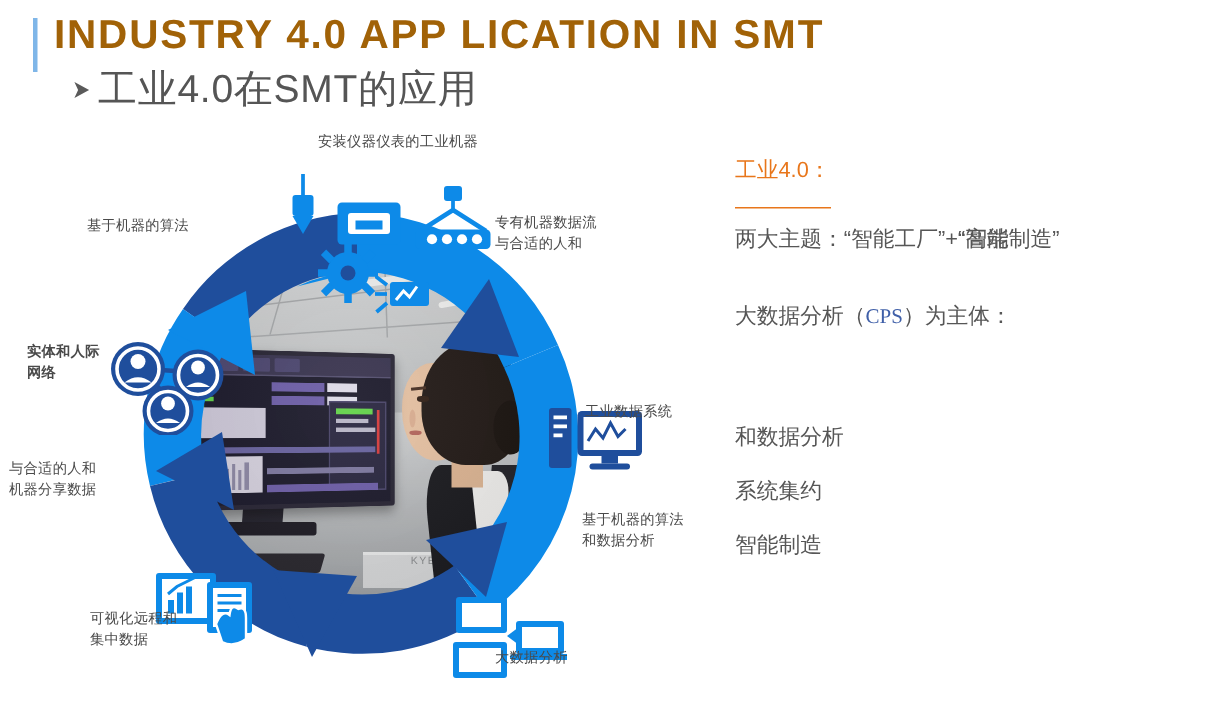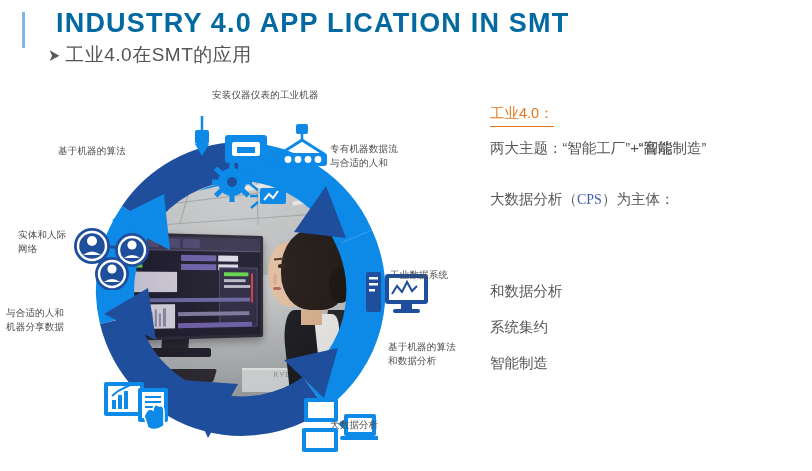--- a/index.html
+++ b/index.html
@@ -12,34 +12,34 @@
     position:relative;
   }
   .slide{position:absolute;inset:0;}
 
   
   .accent-bar{
     position:absolute;left:22px;top:12px;width:3px;height:36px;
     background:#7fb6e8;
   }
   .title-main{
-    position:absolute;left:56px;top:8px;
+    position:absolute;left:36px;top:8px;
     font-size:27px;font-weight:bold;letter-spacing:1.2px;
-    color:#0369a1;white-space:nowrap;
+    color:#a16207;white-space:nowrap;
   }
   .title-sub-wrap{
     position:absolute;left:47px;top:42px;
     display:flex;align-items:center;gap:4px;
   }
   .chev{
     color:#5a5a5a;font-size:17px;font-weight:bold;line-height:1;
     transform:scaleX(.85);
   }
   .title-sub{
-    font-size:19px;color:#555;letter-spacing:.5px;white-space:nowrap;
+    font-size:26px;color:#555;letter-spacing:.5px;white-space:nowrap;
   }
 
   
   .diagram{
     position:absolute;left:8px;top:88px;width:470px;height:372px;
   }
   .ring-wrap{
     position:absolute;left:70px;top:40px;width:320px;height:320px;
   }
   
@@ -170,21 +170,21 @@
   .icon{position:absolute;}
   .lbl{
     position:absolute;font-size:9.5px;color:#4a4a4a;line-height:1.45;
     white-space:pre-line;letter-spacing:.2px;
   }
 
   
   .rtext{position:absolute;left:490px;top:104px;width:318px;}
   .r-head{
     font-size:14.5px;color:#E8761B;margin-bottom:12px;
-    display:inline-block;border-bottom:1px solid #E8761B;padding-bottom:3px;
+    display:inline-block;border-bottom:1px solid #E8761B;padding-bottom:15px;
   }
   .r-line{font-size:14.5px;color:#565656;margin-bottom:11px;line-height:1.35;}
   .r-line .cps{color:#3f5fa8;font-family:"Liberation Serif",serif;font-size:14px;}
   .r-gap{height:20px;}
   .r-list{position:absolute;left:490px;top:282px;width:300px;}
   .r-item{font-size:14.5px;color:#565656;margin-bottom:17px;}
   .overlap{position:relative;display:inline-block;}
   .overlap .ov-a{position:absolute;left:0;top:0;white-space:nowrap;}
   .overlap .ov-b{position:relative;white-space:nowrap;}
 </style>
@@ -423,24 +423,26 @@
       </svg>
 
     </div>
 
     <div class="lbl" style="left:204px;top:0px;">安装仪器仪表的工业机器</div>
     <div class="lbl" style="left:322px;top:54px;">专有机器数据流
 与合适的人和</div>
     <div class="lbl" style="left:382px;top:180px;">工业数据系统</div>
     <div class="lbl" style="left:380px;top:252px;">基于机器的算法
 和数据分析</div>
-    <div class="lbl" style="left:322px;top:330px;">大数据分析</div>
+    <div class="lbl" style="left:322px;top:344px;font-family:Liberation Mono, monospace;">大数据分析</div>
+    <div class="lbl" style="left:52px;top:318px;">可视化远程和
+集中数据</div>
     <div class="lbl" style="left:-2px;top:218px;">与合适的人和
 机器分享数据</div>
-    <div class="lbl" style="left:10px;top:140px;">实体和人际
+    <div class="lbl" style="left:10px;top:140px;font-weight:bold;">实体和人际
 网络</div>
     <div class="lbl" style="left:50px;top:56px;">基于机器的算法</div>
 
   </div>
 
   <div class="rtext">
     <div><span class="r-head">工业4.0：</span></div>
     <div class="r-line">
       <span>两大主题：“智能工厂”+</span><span class="overlap"><span class="ov-a">“智能</span><span class="ov-b">“高端</span></span><span>制造”</span>
     </div>

